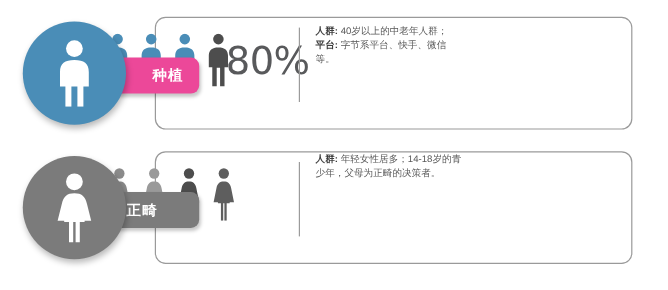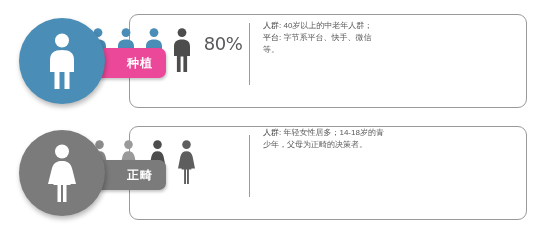--- a/index.html
+++ b/index.html
@@ -91,21 +91,21 @@
   }
   .person svg { display: block; }
 
   
   .percent {
     position: absolute;
     left: 186px;
     top: 27px;
     width: 74px;
     text-align: center;
-    font-size: 18px;
+    font-size: 32px;
     color: #58595b;
     font-family: "DejaVu Sans", sans-serif;
     letter-spacing: -0.5px;
     line-height: 1;
   }
 
   
   .divider {
     position: absolute;
     left: 249px;
@@ -121,21 +121,21 @@
     left: 263px;
     top: 12px;
     width: 122px;
     font-size: 8px;
     line-height: 1.52;
     color: #595959;
   }
   .details-ortho { top: 7px; }
   .detail-line { margin: 0; }
   .detail-key {
-    font-weight: normal;
+    font-weight: bold;
     color: #3d3d3d;
   }
 </style>
 </head>
 <body>
 
 <div class="infographic">
 
   <div class="row row-implant">
 
@@ -207,21 +207,21 @@
 
     <div class="avatar" style="background:#7b7b7b;">
       <span>
         <svg width="36" height="58" viewBox="0 0 36 58">
           <circle cx="18" cy="7.5" r="7" fill="#ffffff"></circle>
           <path d="M18 17 C12 17 9 19.5 7.5 26 L4 40 L9.5 40 L9.5 41 L13.5 41 L13.5 58 L17 58 L17 41 L19 41 L19 58 L22.5 58 L22.5 41 L26.5 41 L26.5 40 L32 40 L28.5 26 C27 19.5 24 17 18 17 Z" fill="#ffffff"></path>
         </svg>
       </span>
     </div>
 
-    <div class="badge" style="background:#7b7b7b;">
+    <div class="badge" style="background:#7b7b7b;justify-content:center;">
       <span class="badge-label">正畸</span>
     </div>
 
     <div class="people">
       <span class="person">
         <svg width="21" height="44" viewBox="0 0 21 44">
           <circle cx="10.5" cy="4.6" r="4.3" fill="#8b8b8b"></circle>
           <path d="M10.5 11.3 C7.1 11.3 5.3 12.9 4.4 16.6 L2 28.5 L5.6 28.5 L5.6 29.4 L8.1 29.4 L8.1 44 L10 44 L10 29.4 L11 29.4 L11 44 L12.9 44 L12.9 29.4 L15.4 29.4 L15.4 28.5 L19 28.5 L16.6 16.6 C15.7 12.9 13.9 11.3 10.5 11.3 Z" fill="#8b8b8b"></path>
         </svg>
       </span>

